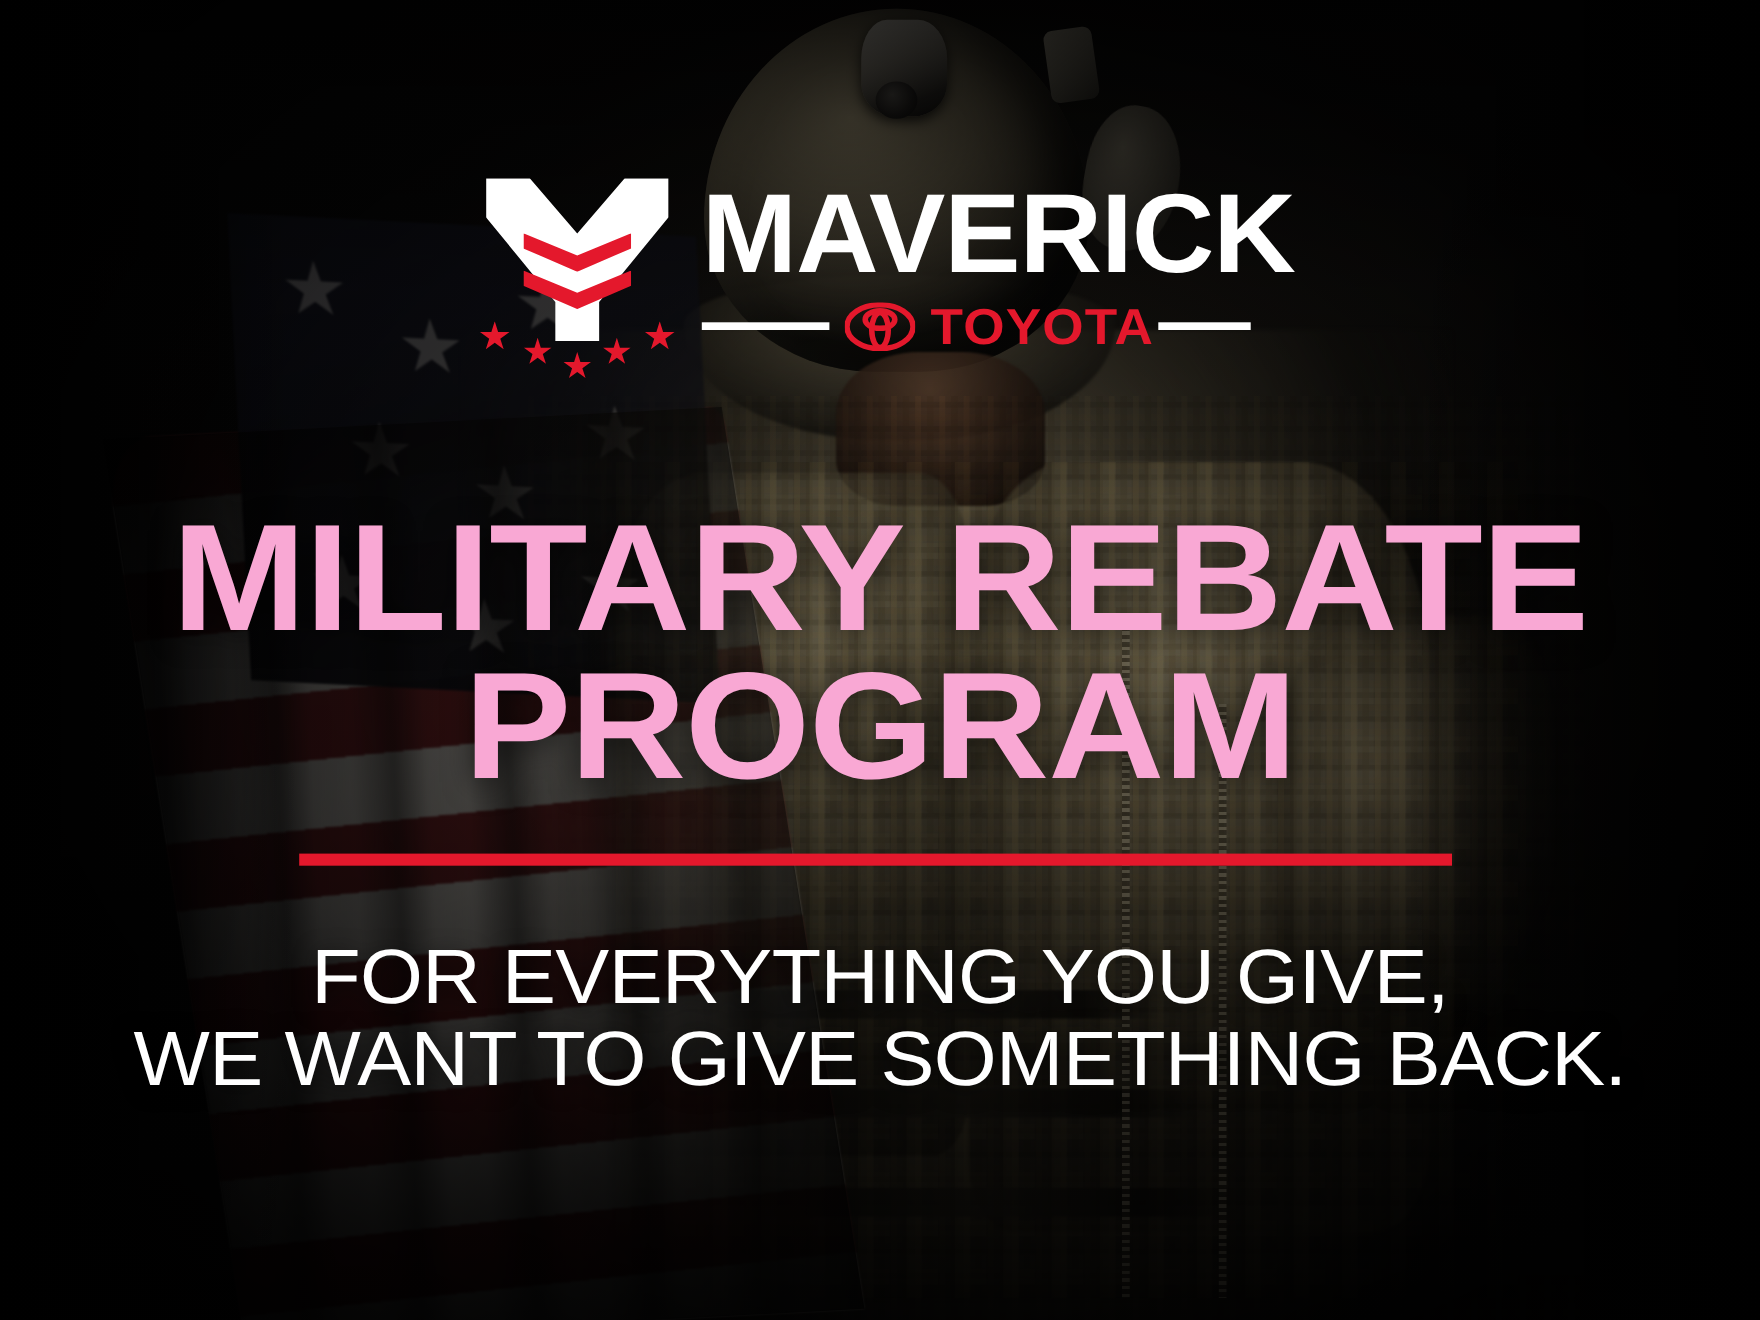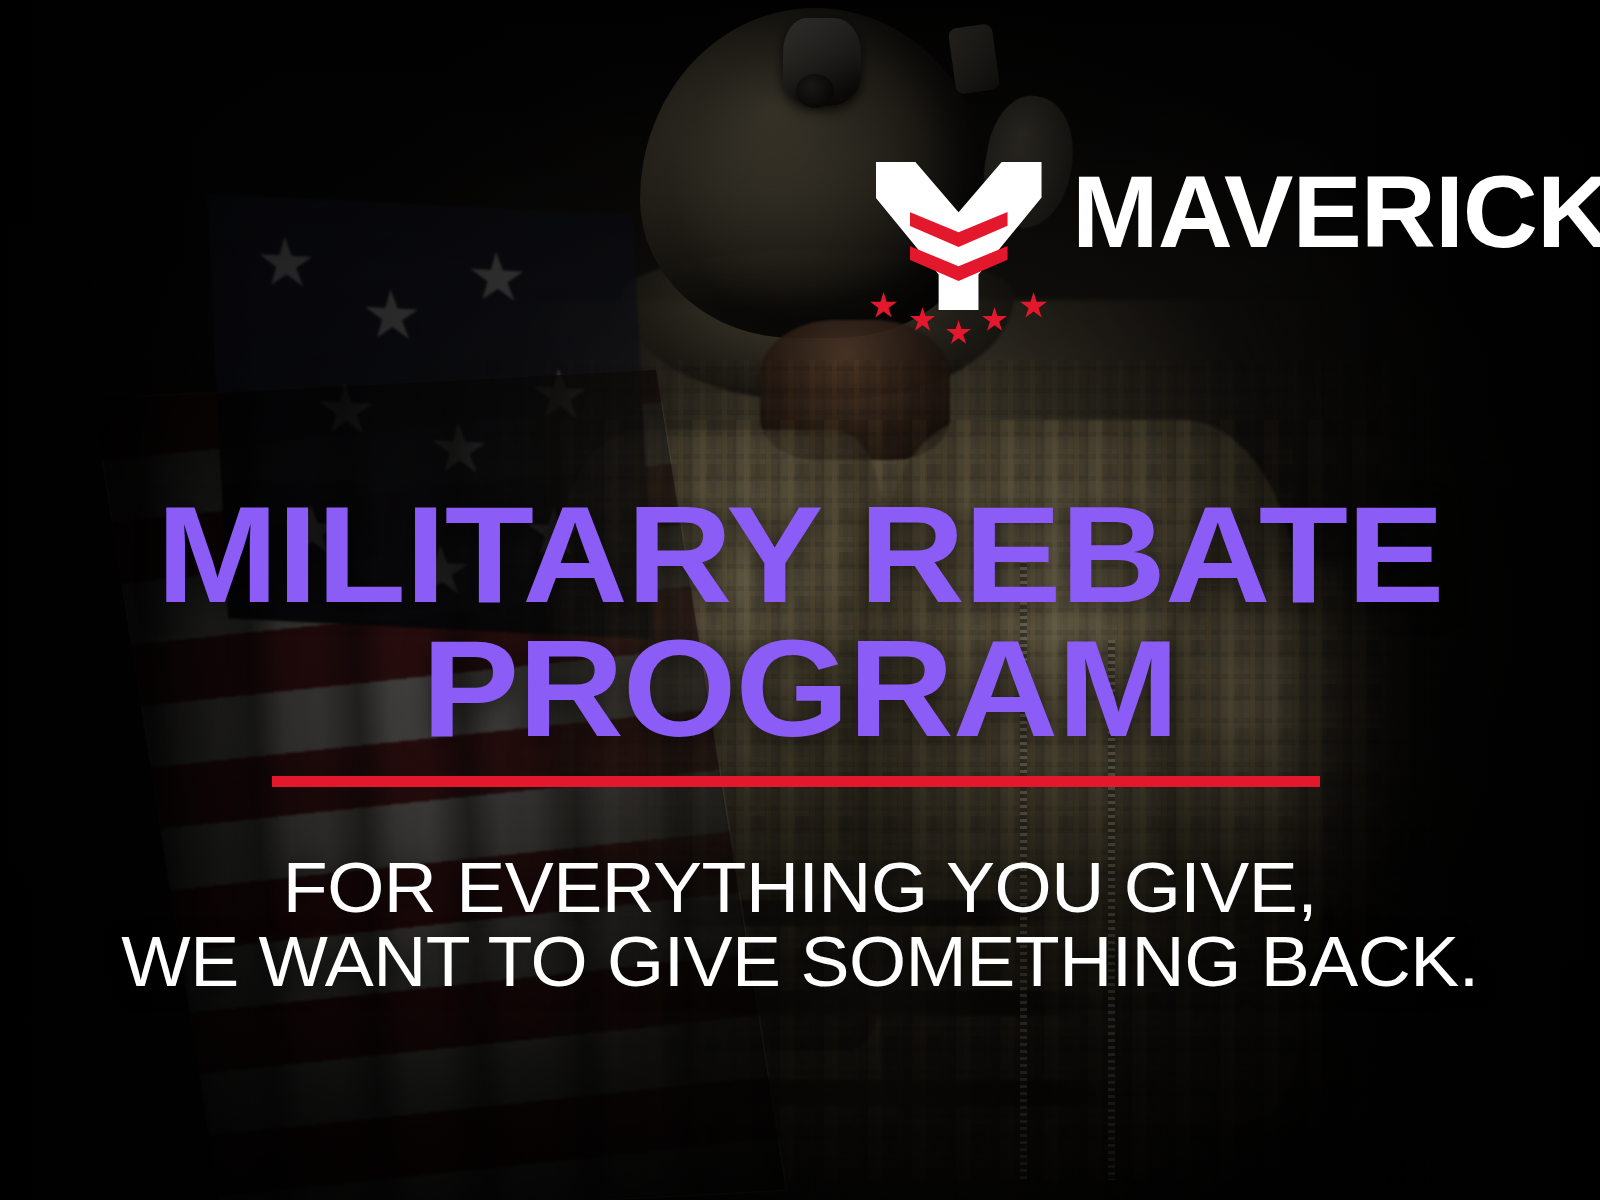--- a/index.html
+++ b/index.html
@@ -230,21 +230,21 @@
   }
 
   
   .content { position: absolute; inset: 0; }
 
   
   .logo-lockup {
     position: absolute;
     left: 0; right: 0; top: 160px;
     display: flex;
-    justify-content: flex-end;
+    justify-content: center;
     align-items: flex-start;
     gap: 22px;
   }
 
   .emblem {
     width: 182px;
     height: 190px;
     position: relative;
     flex: none;
   }
@@ -319,23 +319,23 @@
     color: #e4182c;
     white-space: nowrap;
     line-height: 1;
     transform: scaleX(1.05);
     transform-origin: left center;
   }
 
   
   .headline {
     position: absolute;
-    left: 0; right: 0; top: 488px;
+    left: 0; right: 0; top: 460px;
     text-align: center;
-    color: #8b5cf6;
+    color: #f9a8d4;
     font-family: "Liberation Sans", sans-serif;
     font-weight: 700;
     font-size: 138px;
     line-height: 0.97;
     letter-spacing: -1px;
     text-shadow: 0 4px 26px rgba(0,0,0,0.55);
   }
   .headline .hl {
     display: block;
     transform: scaleX(1.06);
@@ -430,20 +430,34 @@
           <div class="em-star s2"></div>
           <div class="em-star s3"></div>
           <div class="em-star s4"></div>
           <div class="em-star s5"></div>
         </div>
       </div>
 
       <div class="wordmark-block">
         <div class="wordmark">MAVERICK</div>
 
+        <div class="toyota-row">
+          <div class="rule left"></div>
+
+          <div class="toyota-mark">
+            <svg width="64" height="44" viewBox="0 0 64 44" aria-hidden="true">
+              <ellipse cx="32" cy="22" rx="30" ry="20" fill="none" stroke="#e4182c" stroke-width="5"></ellipse>
+              <ellipse cx="32" cy="15.5" rx="13.5" ry="8" fill="none" stroke="#e4182c" stroke-width="5"></ellipse>
+              <ellipse cx="32" cy="25" rx="7.5" ry="16" fill="none" stroke="#e4182c" stroke-width="5"></ellipse>
+            </svg>
+          </div>
+
+          <div class="toyota-word">TOYOTA</div>
+          <div class="rule right"></div>
+        </div>
       </div>
     </div>
 
     <div class="headline">
       <span class="hl">MILITARY REBATE</span>
       <span class="hl">PROGRAM</span>
     </div>
 
     <div class="divider"></div>
 

